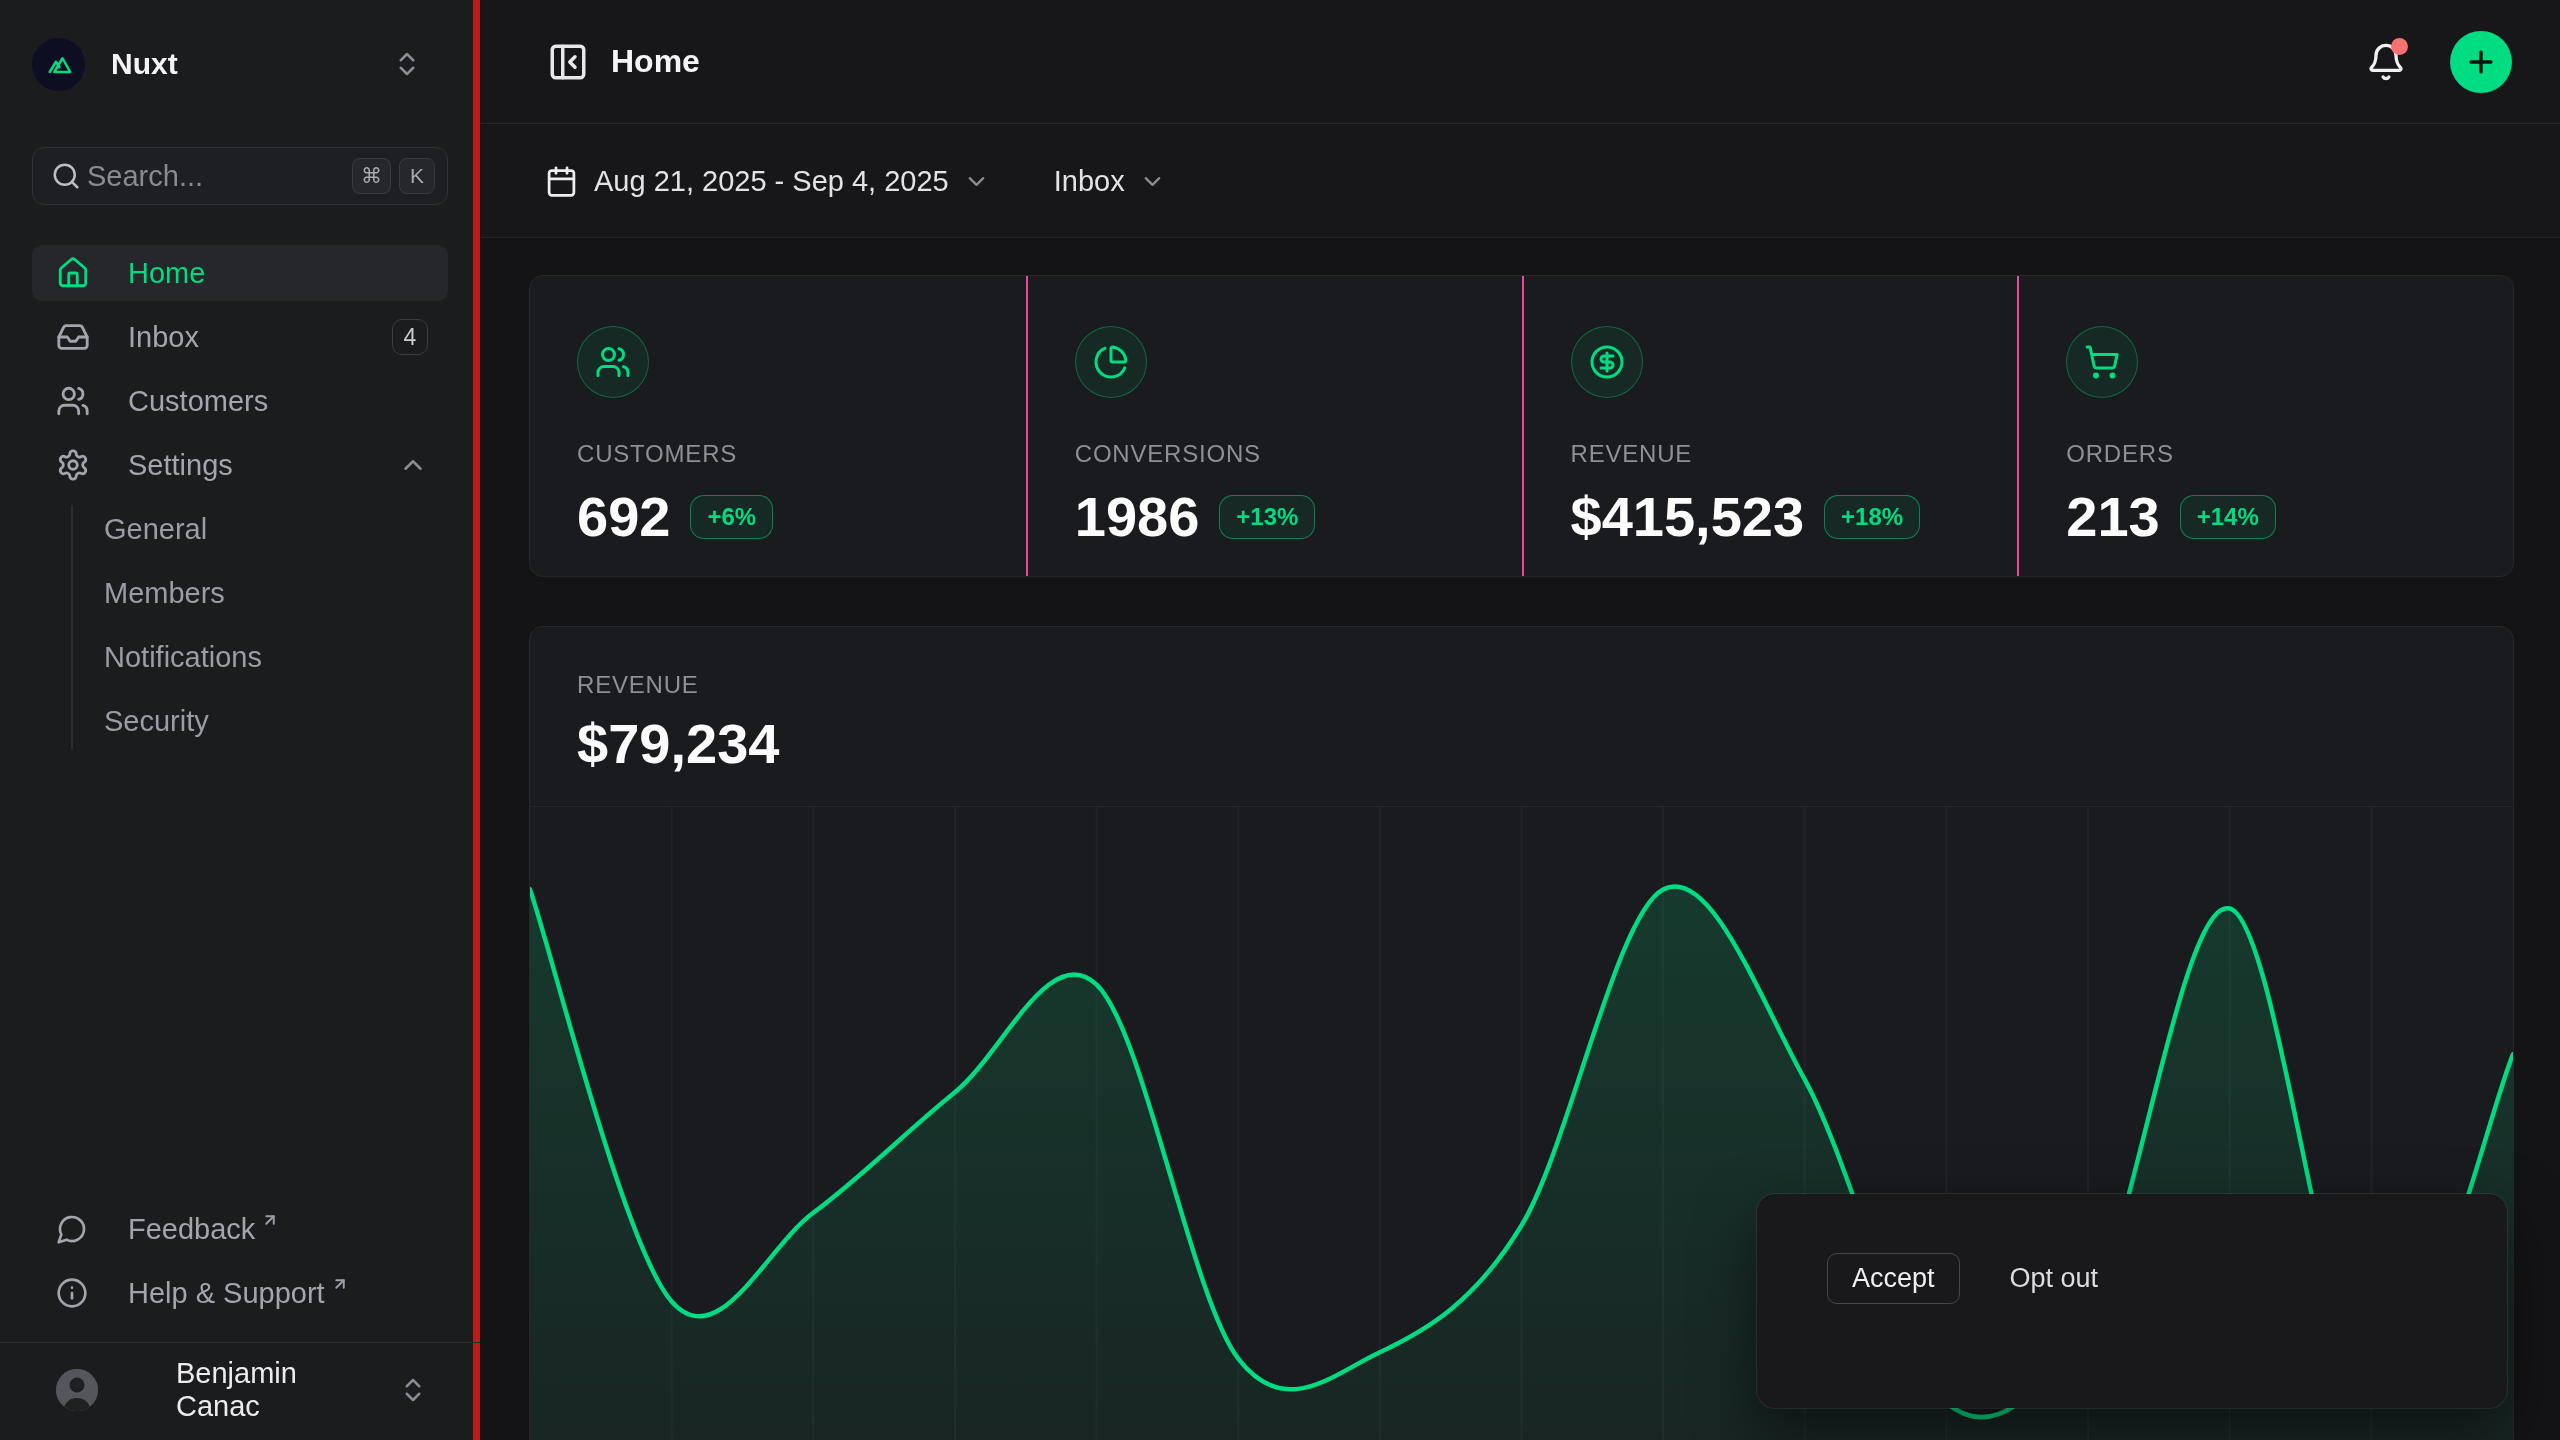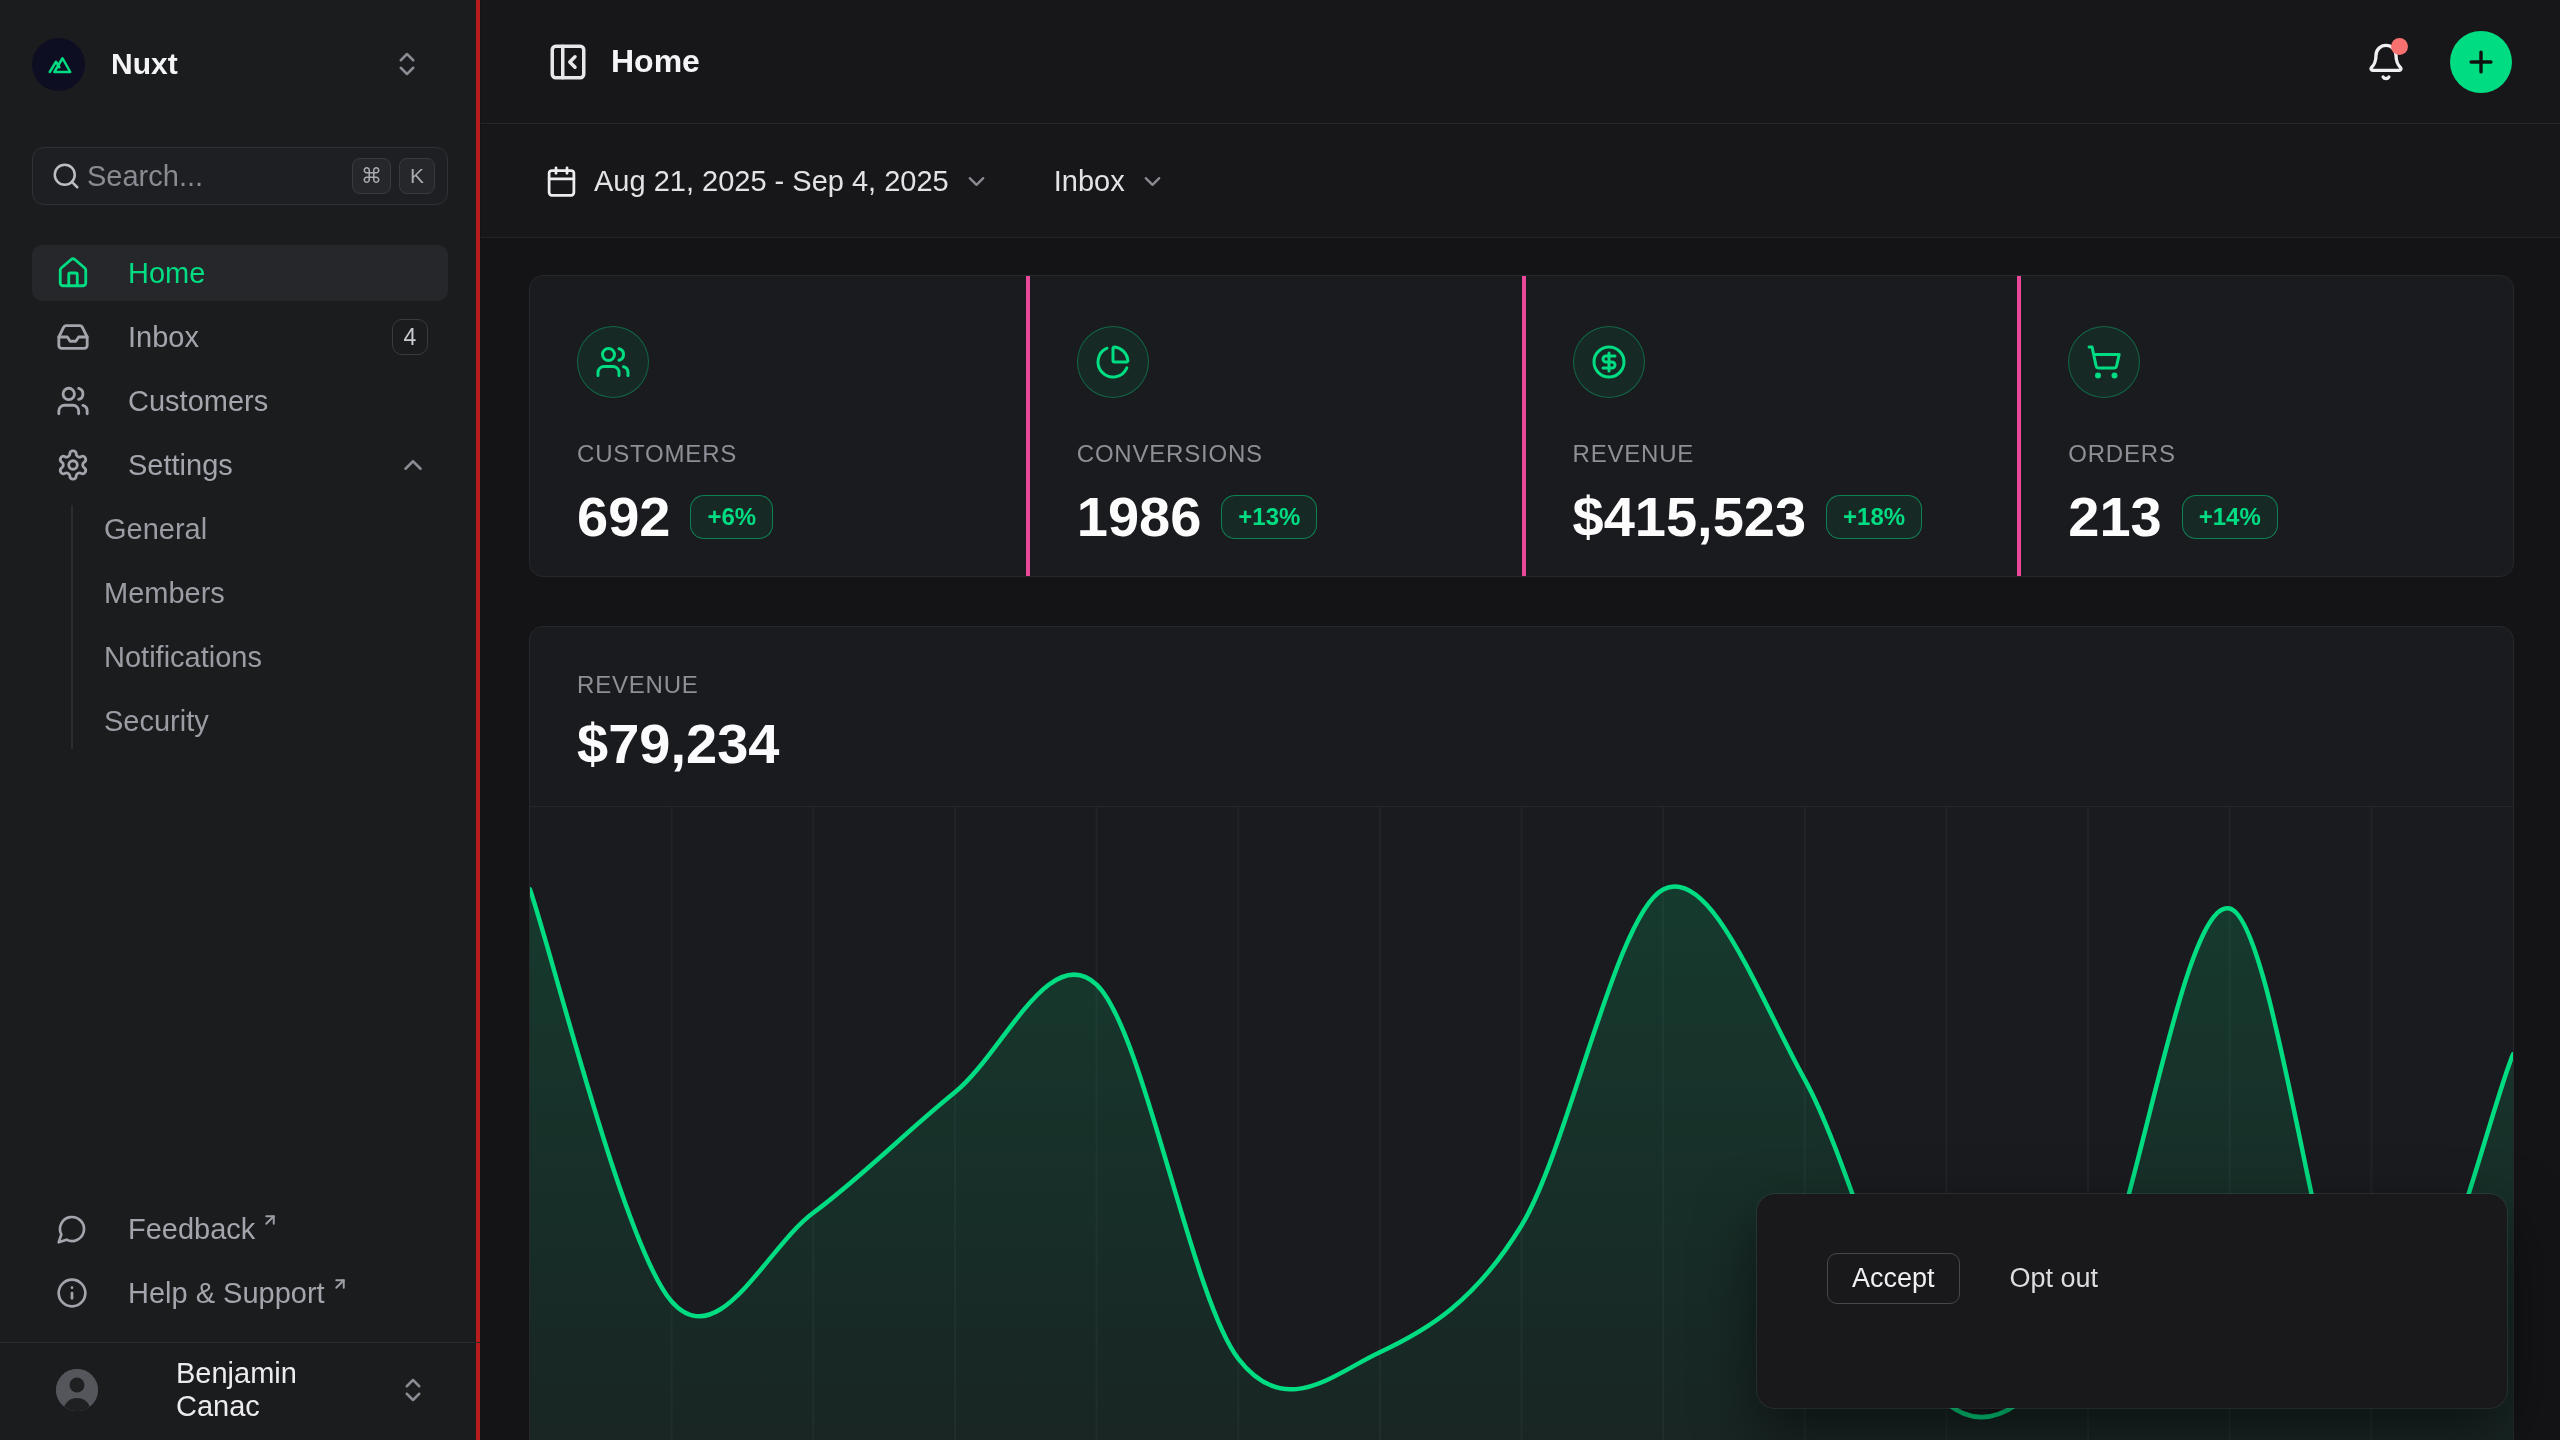--- a/index.html
+++ b/index.html
@@ -2,21 +2,21 @@
 <html style="--accent: #00dc82;"><head>
 <meta charset="utf-8">
 <style>
   * { margin:0; padding:0; box-sizing:border-box; }
   html,body { width:2560px; height:1440px; overflow:hidden; background:#141416;
     font-family:"Liberation Sans","DejaVu Sans",sans-serif; }
   .app { position:relative; width:2560px; height:1440px; color:#ededef; }
 
   
   .sidebar { position:absolute; left:0; top:0; width:480px; height:1440px;
-    background:#1b1c1e; border-right:4px solid #b91c1c; }
+    background:#1b1c1e; border-right:7px solid #b91c1c; }
   .ws-row { position:absolute; left:32px; top:36px; width:416px; height:56px;
     display:flex; align-items:center; }
   .logo-circle { width:53px; height:53px; border-radius:50%; background:#0e0e23;
     display:flex; align-items:center; justify-content:center; flex:none; }
   .ws-name { margin-left:26px; font-size:30px; font-weight:600; color:#f4f4f6; }
   .ws-caret { margin-left:auto; margin-right:26px; color:#8b8c93; display:flex; }
 
   .search-box { position:absolute; left:32px; top:147px; width:416px; height:58px;
     border:1px solid #303136; background:#1e1f22; border-radius:12px;
     display:flex; align-items:center; padding:0 12px 0 18px; cursor:pointer; }
@@ -79,21 +79,21 @@
   .tb-btn .chev { margin-left:14px; color:#8b8c92; display:flex; }
   .tb-gap { width:64px; }
 
   .content { position:absolute; left:0; top:239px; width:100%; height:1201px;
     background:#141416; overflow:hidden; }
 
   .stats-panel { position:absolute; left:48px; top:36px; width:1985px; height:302px;
     background:#1a1b1e; border:1px solid #27282c; border-radius:14px;
     display:grid; grid-template-columns:repeat(4,1fr); }
   .stat-cell { padding:50px 40px 0 47px; }
-  .stat-cell + .stat-cell { border-left:4px solid #ec4899; }
+  .stat-cell + .stat-cell { border-left:2px solid #ec4899; }
   .stat-icon { width:72px; height:72px; border-radius:50%;
     background:rgba(0,220,130,0.08); border:1.5px solid rgba(0,220,130,0.35);
     display:flex; align-items:center; justify-content:center; color:var(--accent,#00dc82); }
   .stat-label { margin-top:42px; font-size:24px; font-weight:500; letter-spacing:0.8px;
     color:#8e8f97; text-transform:uppercase; }
   .stat-value-row { margin-top:16px; display:flex; align-items:center; }
   .stat-value { font-size:56px; font-weight:700; color:#fcfcfd; }
   .stat-badge { margin-left:20px; padding:7px 16px; border-radius:14px;
     border:1.5px solid rgba(0,220,130,0.5); background:rgba(0,220,130,0.08);
     font-size:24px; font-weight:600; color:var(--accent,#00dc82); }

